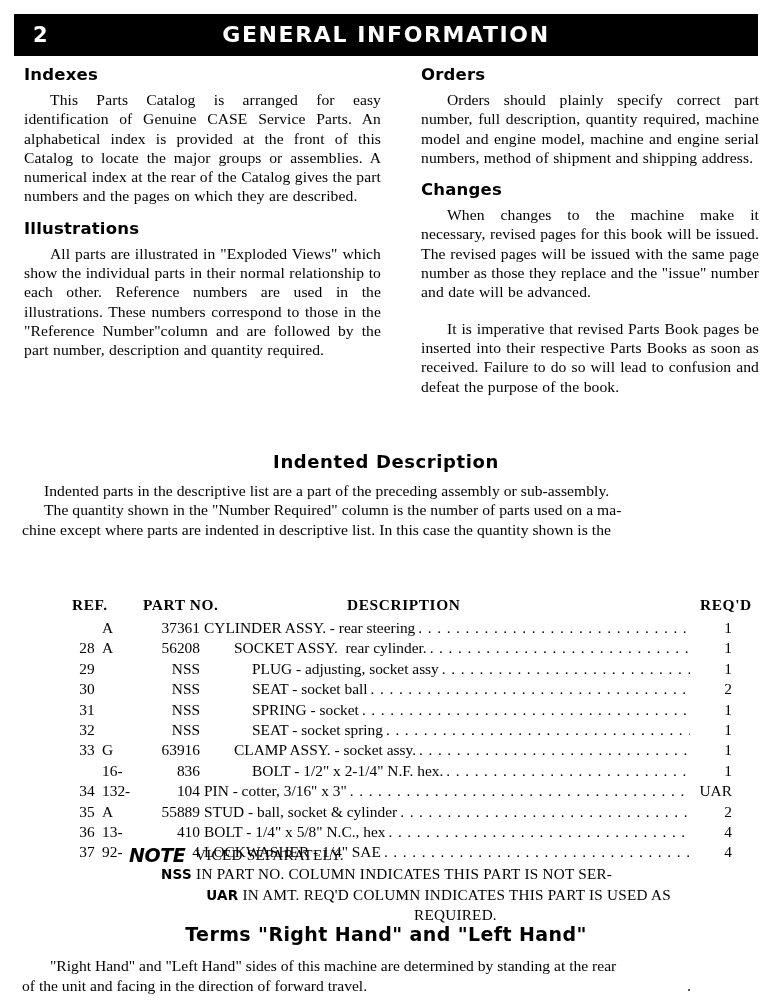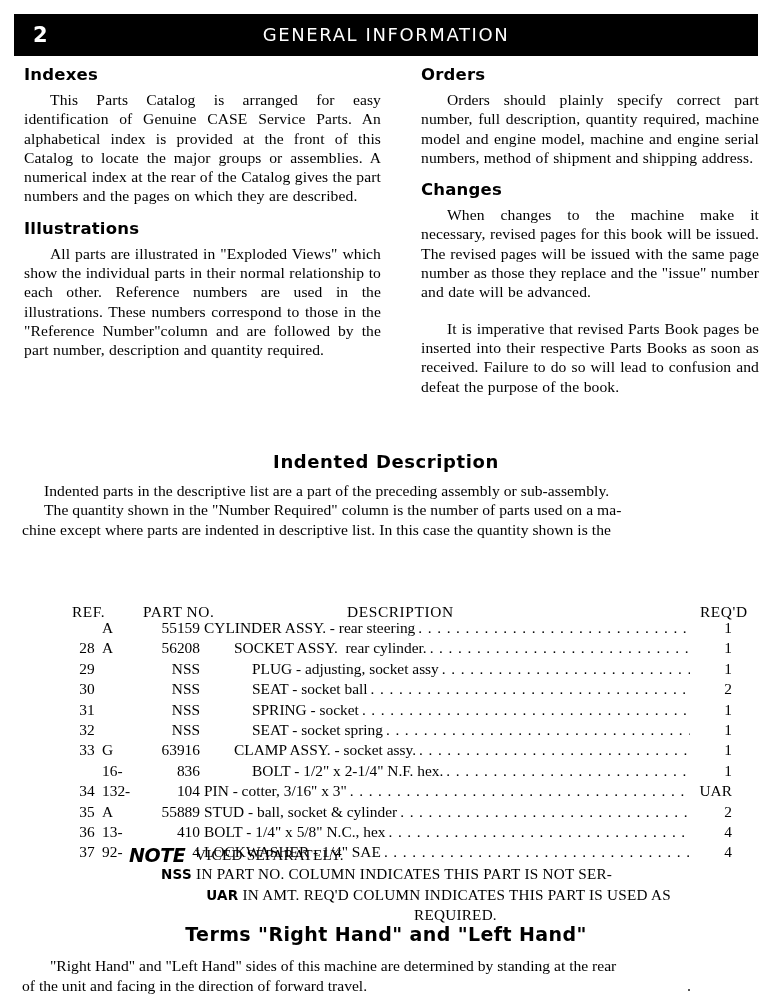--- a/index.html
+++ b/index.html
@@ -44,22 +44,22 @@
     margin-left: 19px;
     letter-spacing: 0px;
     line-height: 1;
   }
   .header-title {
     position: absolute;
     left: 0;
     right: 0;
     text-align: center;
     font-family: "DejaVu Sans", sans-serif;
-    font-weight: normal;
-    font-size: 18px;
+    font-weight: bold;
+    font-size: 22px;
     letter-spacing: 1.6px;
     line-height: 1;
   }
 
   
   .cols {
     position: absolute;
     left: 0;
     top: 66px;
     width: 772px;
@@ -125,23 +125,24 @@
     top: 588px;
     width: 772px;
     font-size: 15.4px;
   }
   .parts-head {
     position: relative;
     height: 30px;
   }
   .parts-head span {
     position: absolute;
-    top: 15px;
+    top: 8px;
     letter-spacing: 0.6px;
     white-space: nowrap;
+    font-weight: bold;
   }
   .h-ref   { left: 72px; }
   .h-part  { left: 143px; }
   .h-desc  { left: 347px; }
   .h-req   { left: 700px; }
 
   table.parts-table {
     border-collapse: collapse;
     margin-left: 72px;
     width: 660px;
@@ -289,21 +290,21 @@
       <span class="h-ref">REF.</span>
       <span class="h-part">PART NO.</span>
       <span class="h-desc">DESCRIPTION</span>
       <span class="h-req">REQ'D</span>
     </div>
     <table class="parts-table">
       <tbody id="parts-body">
           <tr>
             <td class="c-ref"></td>
             <td class="c-grp">A</td>
-            <td class="c-num">55159</td>
+            <td class="c-num">37361</td>
             <td class="c-desc">
               <div class="desc-inner ind0">
                 <span class="desc-text">CYLINDER ASSY. - rear steering</span>
                 <span class="leader">................................................................................</span>
               </div>
             </td>
             <td class="c-qty">1</td>
           </tr>
           <tr>
             <td class="c-ref">28</td>

